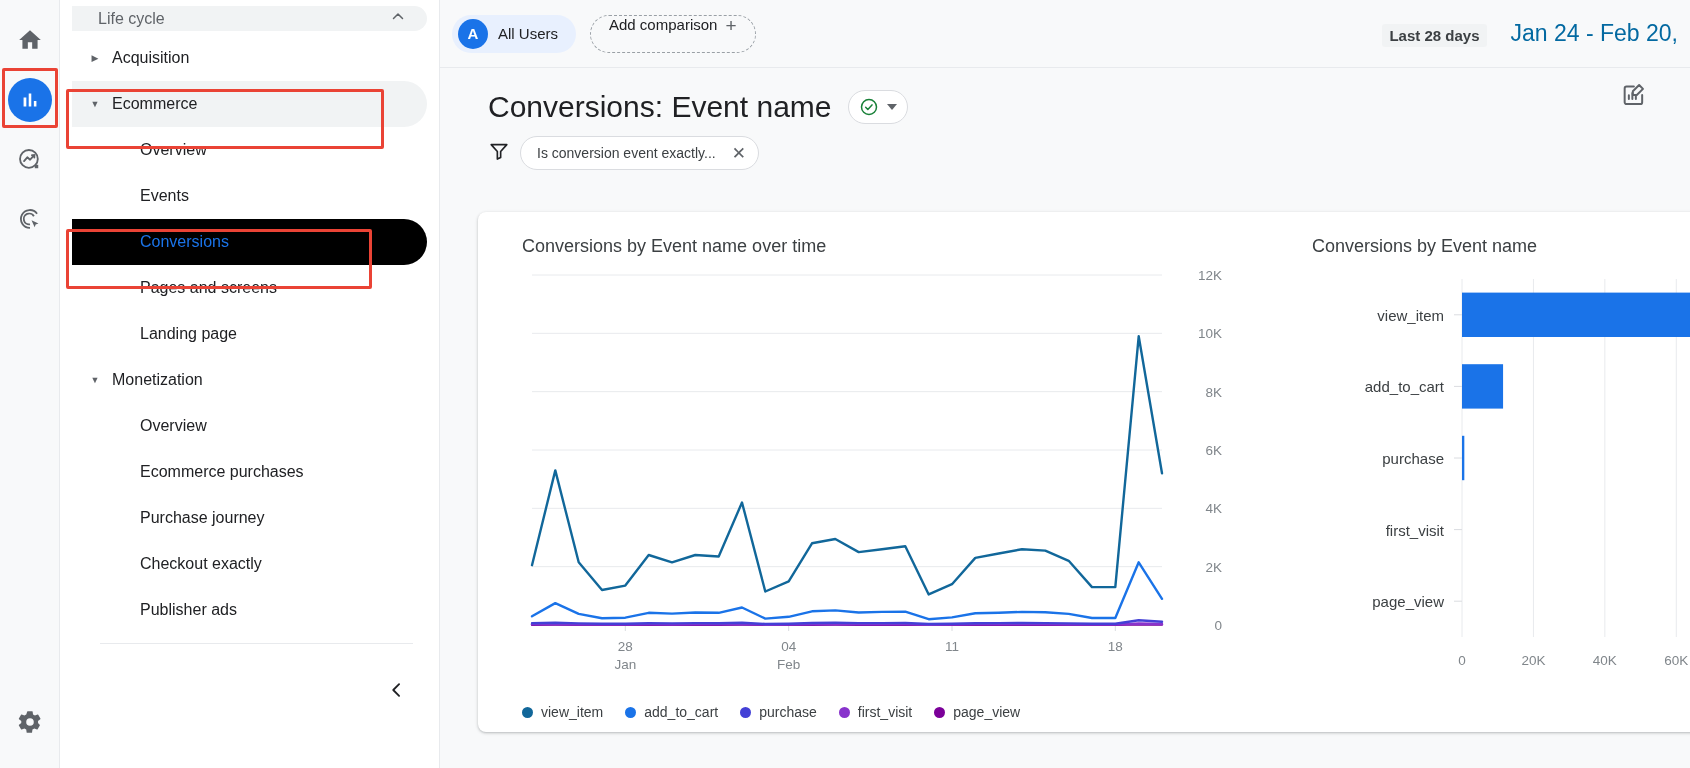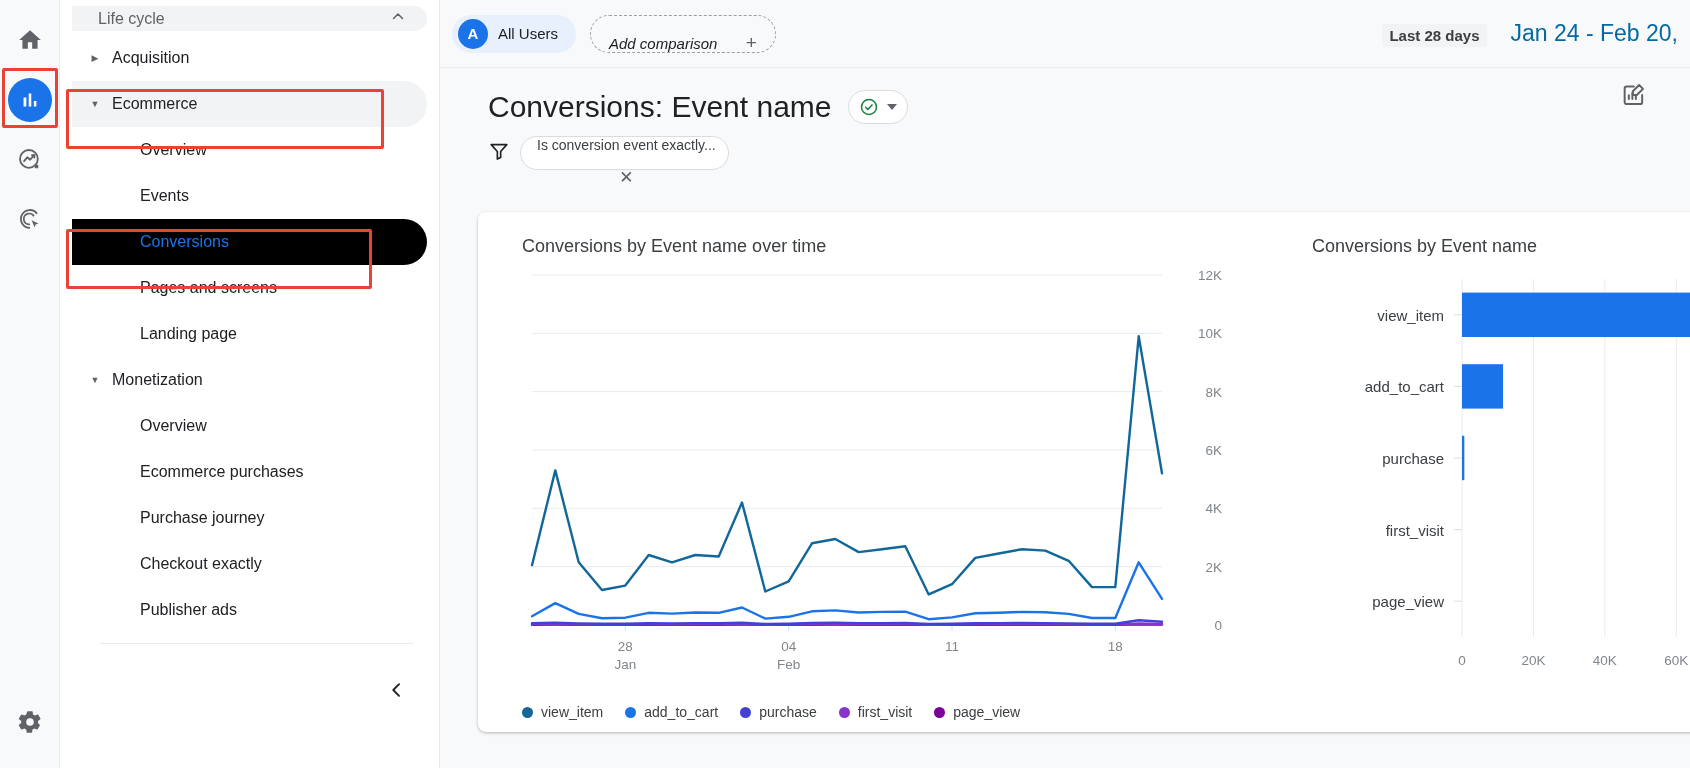--- a/index.html
+++ b/index.html
@@ -124,24 +124,24 @@
     background: #e8f0fe; border-radius: 19px;
   }
   .seg-avatar {
     width: 30px; height: 30px; border-radius: 50%;
     background: #1a73e8; color: #fff;
     display: flex; align-items: center; justify-content: center;
     font-size: 15px; font-weight: bold;
   }
   .seg-label { font-size: 15px; color: #202124; }
   .add-comparison {
-    display: flex; align-items: flex-end; gap: 28px;
+    display: flex; align-items: flex-start; gap: 8px;
     height: 38px; margin-left: 14px; padding: 0 18px;
     border: 1px dashed #9aa0a6; border-radius: 19px;
-    font-size: 15px; color: #202124; font-style: italic;
+    font-size: 15px; color: #202124;
   }
   .plus { font-size: 19px; color: #5f6368; line-height: 1; }
   .topbar-right {
     margin-left: auto; display: flex; align-items: flex-end; gap: 24px;
     padding-right: 0;
     white-space: nowrap;
   }
   .daterange-pill {
     background: #f1f3f4; border-radius: 3px;
     padding: 3px 7px;
@@ -167,21 +167,21 @@
   .edit-report-icon {
     position: absolute; right: 42px; top: 80px;
     color: #5f6368;
   }
 
   .filterrow { display: flex; align-items: center; padding: 12px 0 0 48px; gap: 10px; }
   .filter-chip {
     display: flex; align-items: center; gap: 16px;
     height: 34px; padding: 0 12px 0 16px;
     border: 1px solid #dadce0; border-radius: 17px;
-    background: #fff; font-size: 14px; color: #3c4043; flex-direction: column;
+    background: #fff; font-size: 14px; color: #3c4043;
   }
   .chip-x { color: #5f6368; font-size: 17px; line-height: 1; }
 
   
   .card {
     position: absolute;
     left: 38px; top: 212px;
     width: 1616px; height: 520px;
     background: #ffffff;
     border-radius: 8px;

